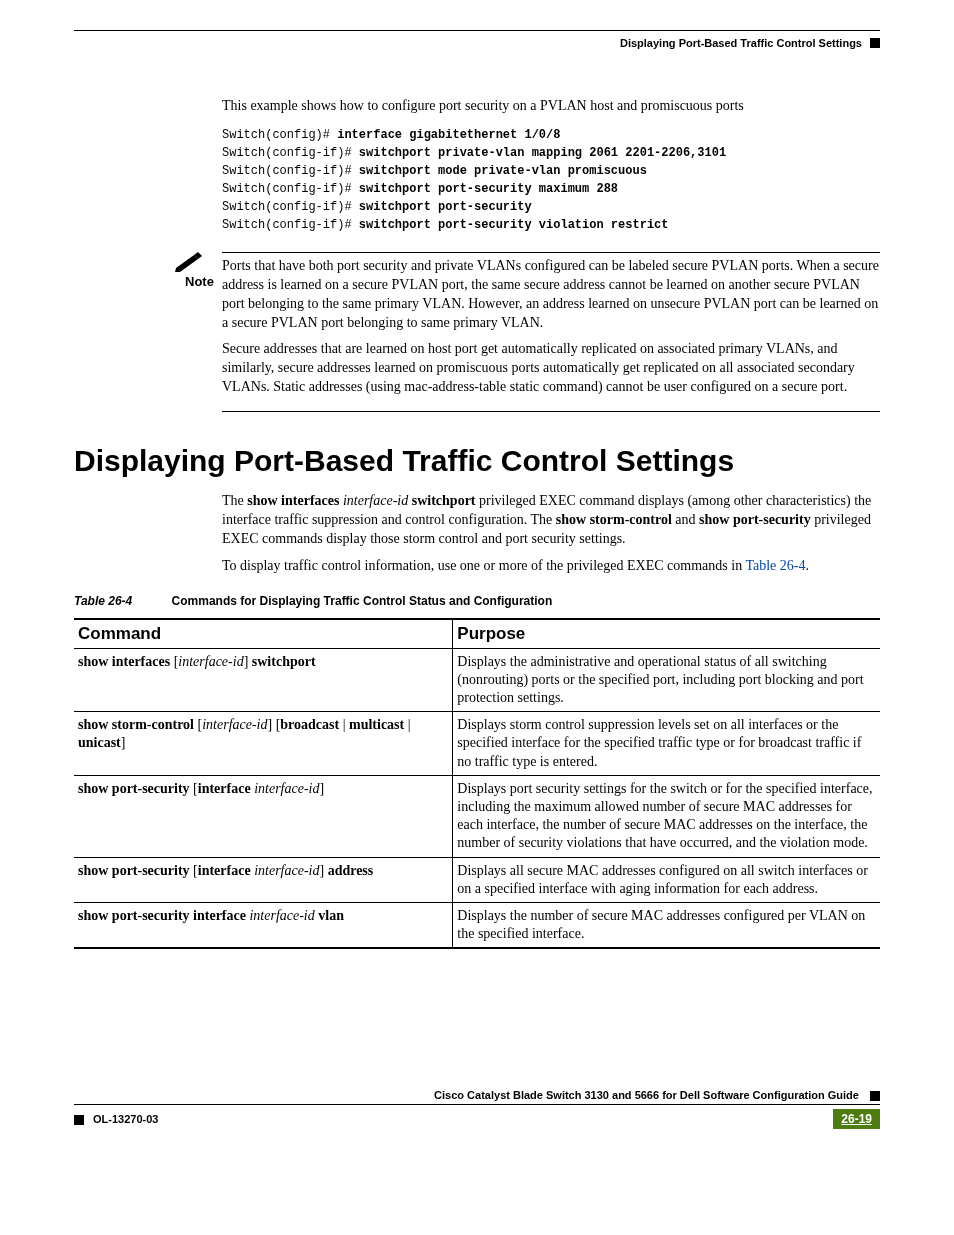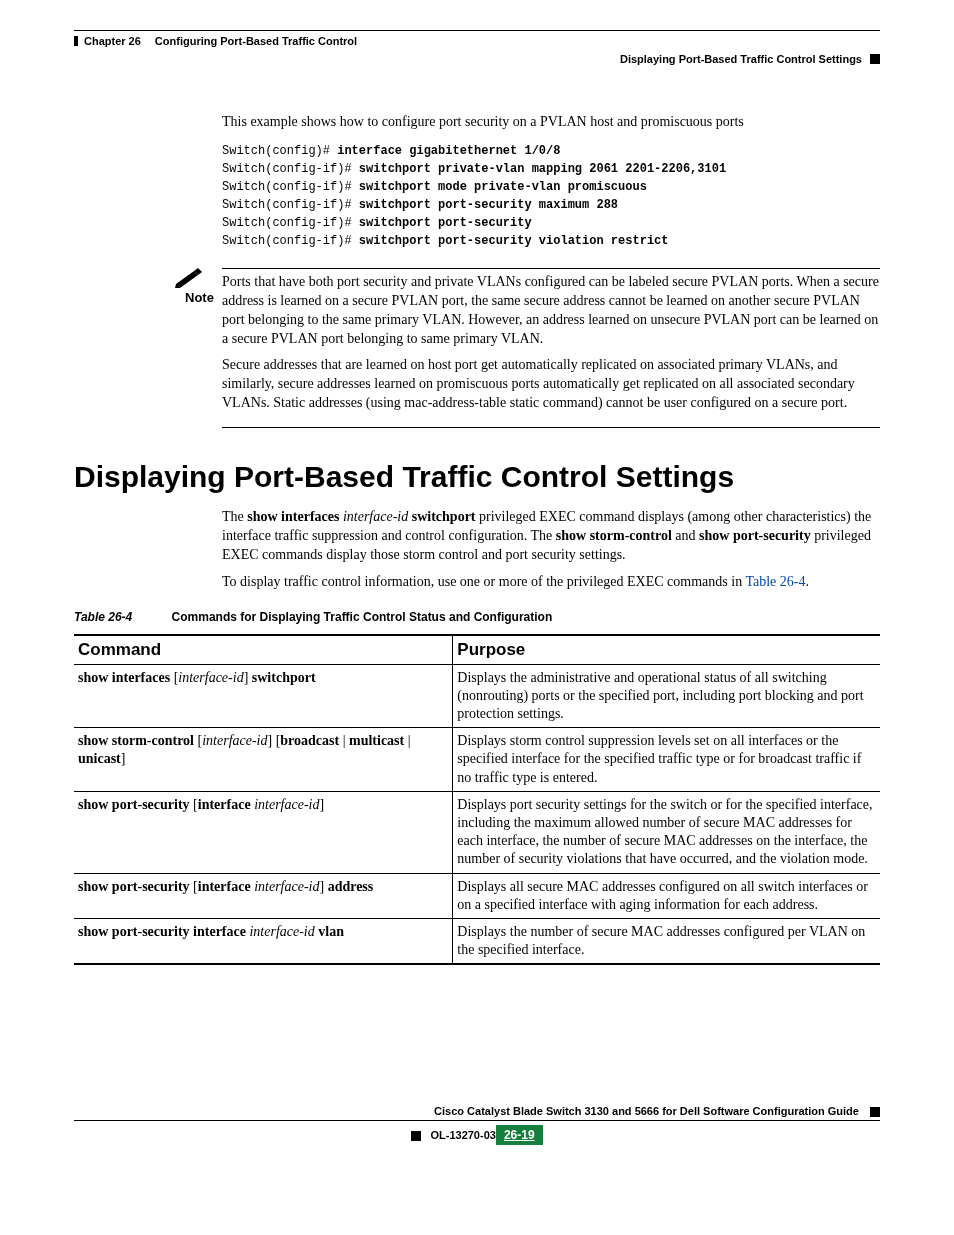--- a/index.html
+++ b/index.html
@@ -144,50 +144,44 @@
   .footer-doc {
     text-align: right;
     font-family: Arial, Helvetica, sans-serif;
     font-weight: bold;
     font-size: 11px;
     border-bottom: 1.2px solid #000;
     padding-bottom: 3px;
   }
   .footer-row {
     display: flex;
-    justify-content: center;
+    justify-content: space-between;
     align-items: center;
     font-family: Arial, Helvetica, sans-serif;
     font-size: 11px;
     font-weight: bold;
     margin-top: 4px;
   }
   .pg-box {
-    background: #15803d;
+    background: #4d7c0f;
     color: #fff;
     padding: 3px 8px;
     font-size: 12px;
     text-decoration: underline;
   }
   .footer-square {
     width:10px;height:10px;background:#000;display:inline-block;margin-right:6px;vertical-align:middle;
   }
 </style>
 </head>
 <body>
 
 <div class="page">
 
   <div class="top-rule"></div>
-  <div class="chapter-header">
-    <span class="bar"></span>
-    <span>Chapter 26</span>
-    <span style="width:14px;display:inline-block"></span>
-    <span>Configuring Port-Based Traffic Control</span>
-  </div>
   <div class="breadcrumb-right">
     <span>Displaying Port-Based Traffic Control Settings</span>
     <span class="sq"></span>
   </div>
 
   <div style="height:40px"></div>
 
   <div class="body-indent">
     <p class="body">This example shows how to configure port security on a PVLAN host and promiscuous ports</p>
     <div class="code-block"><span>Switch(config)# </span><span class="b">interface gigabitethernet 1/0/8</span>

